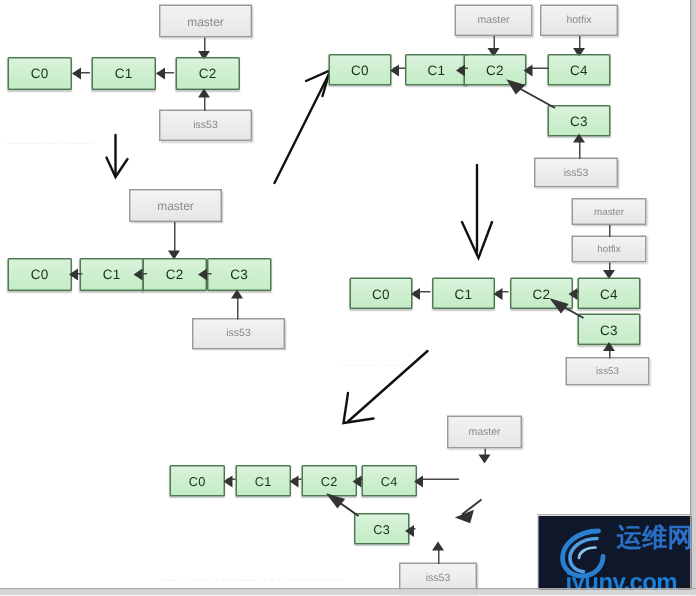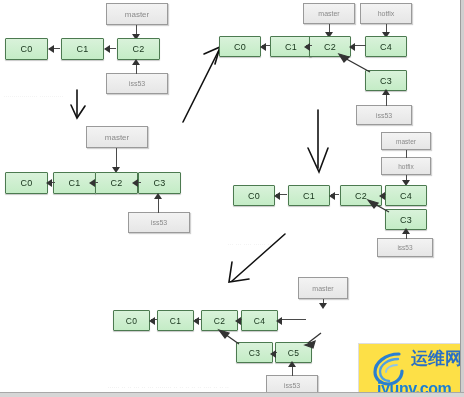--- a/index.html
+++ b/index.html
@@ -72,21 +72,21 @@
     white-space:nowrap;
     user-select:none;
   }
 
   
   #watermark{
     position:absolute;
     left:358px;top:343px;
     width:104px;height:50px;
     border:1px solid #dedede;
-    background:#fde047;
+    background:#0f172a;
     overflow:hidden;
   }
   #watermark .wm-cn{
     position:absolute;left:52px;top:3px;
     font-size:17px;color:#2a6fc4;font-weight:bold;
     font-family:"DejaVu Sans", sans-serif;
     letter-spacing:0px;
   }
   #watermark .wm-en{
     position:absolute;left:18px;top:36px;
@@ -240,21 +240,20 @@
 
     <div class="label" style="left:193px;top:5px;width:50px;height:22px;font-size:7px;">master</div>
     <div class="lnk v" style="left:218px;top:27px;height:7px;"></div>
     <div class="arrowhead ah-down" style="left:214px;top:31px;"></div>
 
     <div class="node" style="left:8px;top:38px;width:37px;height:21px;font-size:8.5px;">C0</div>
     <div class="node" style="left:52px;top:38px;width:37px;height:21px;font-size:8.5px;">C1</div>
     <div class="node" style="left:96px;top:38px;width:37px;height:21px;font-size:8.5px;">C2</div>
     <div class="node" style="left:136px;top:38px;width:37px;height:21px;font-size:8.5px;">C4</div>
     <div class="node" style="left:131px;top:70px;width:37px;height:21px;font-size:8.5px;">C3</div>
-    <div class="node" style="left:170px;top:70px;width:37px;height:21px;font-size:8.5px;">C5</div>
 
     <div class="lnk h" style="left:46px;top:47px;width:6px;"></div>
     <div class="arrowhead ah-left" style="left:44px;top:45px;"></div>
     <div class="lnk h" style="left:90px;top:47px;width:6px;"></div>
     <div class="arrowhead ah-left" style="left:88px;top:45px;"></div>
     <div class="lnk h" style="left:133px;top:47px;width:4px;"></div>
     <div class="arrowhead ah-left" style="left:130px;top:45px;"></div>
     <div class="lnk h" style="left:174px;top:47px;width:27px;"></div>
     <div class="arrowhead ah-left" style="left:171px;top:45px;"></div>
     <div class="lnk h" style="left:168px;top:80px;width:4px;"></div>

